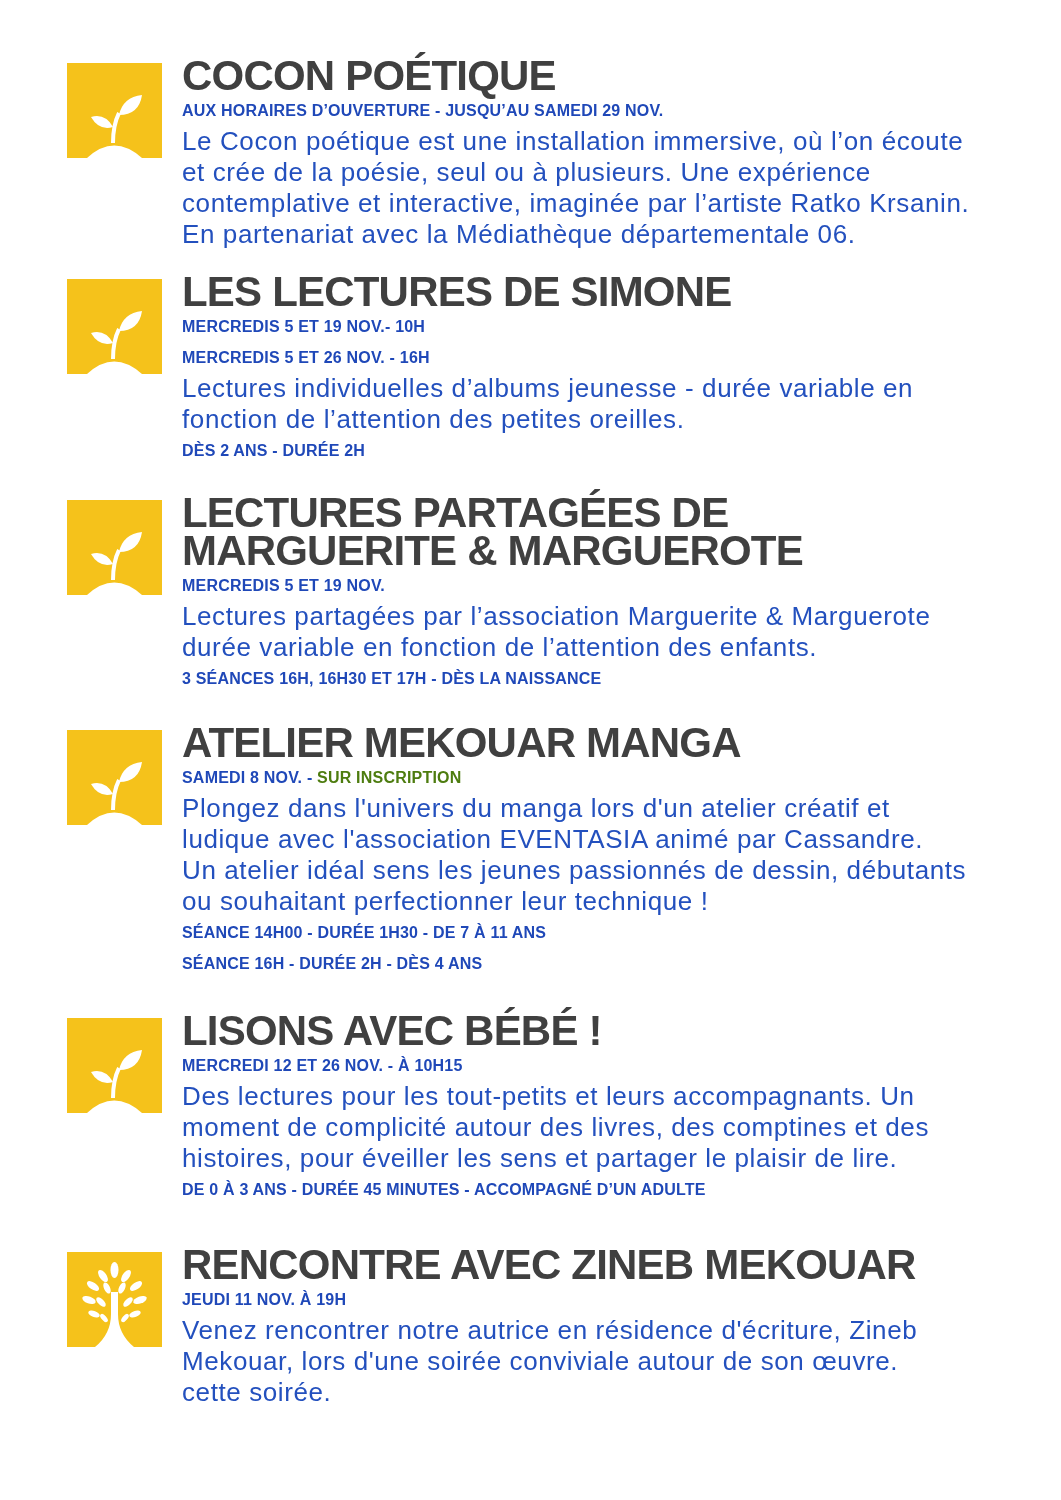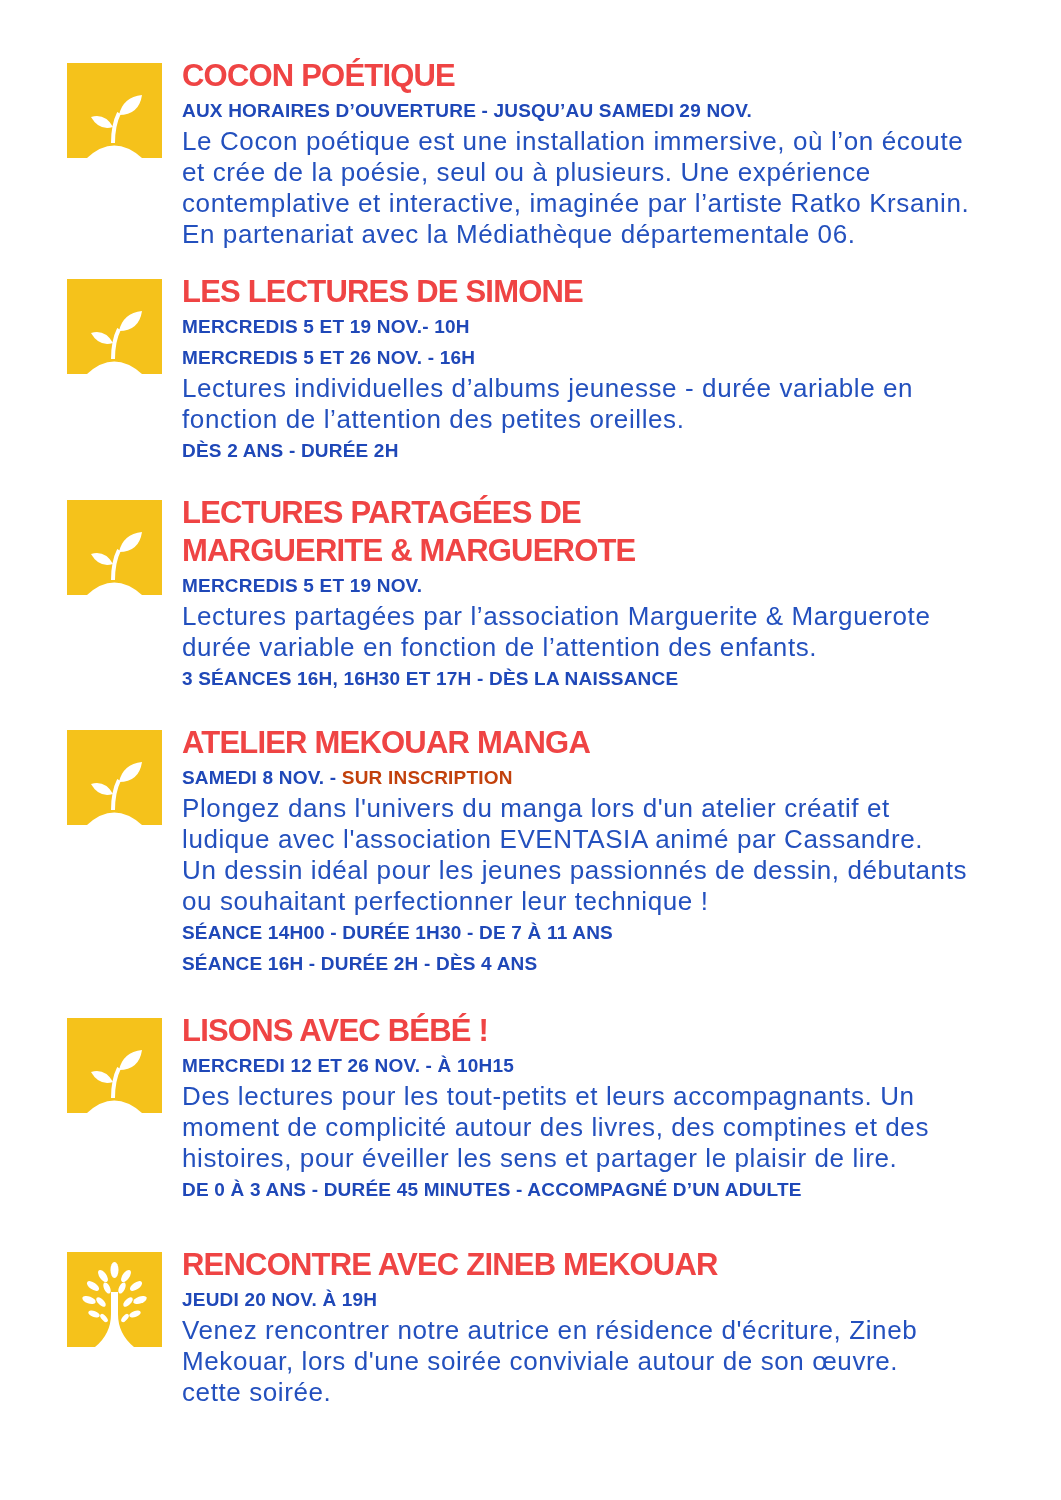--- a/index.html
+++ b/index.html
@@ -2,23 +2,23 @@
 <html><head>
 <meta charset="utf-8">
 <style>
   html, body { margin:0; padding:0; background:#ffffff; }
   body { width:1061px; height:1500px; position:relative; overflow:hidden;
          font-family:"Liberation Sans", "DejaVu Sans", sans-serif; color:#1f4cc0; }
   .event { position:absolute; left:67px; width:960px; }
   .icon { position:absolute; left:0; top:0; width:95px; height:95px; background:#f5c21b; overflow:hidden; }
   .icon svg { position:absolute; left:0; top:0; width:95px; height:95px; }
   .content { position:absolute; left:115px; top:-6px; width:850px; }
-  .title { font-weight:bold; font-size:31px; line-height:38px; color:#ef4444; letter-spacing:-0.8px; margin:0; }
-  .sub { font-weight:bold; font-size:19px; line-height:31px; color:#1f48b8; letter-spacing:0.2px; }
-  .sub .accent { color:#c2410c; }
+  .title { font-weight:bold; font-size:42px; line-height:38px; color:#404040; letter-spacing:-0.8px; margin:0; }
+  .sub { font-weight:bold; font-size:16px; line-height:31px; color:#1f48b8; letter-spacing:0.2px; }
+  .sub .accent { color:#4d7c0f; }
   .body { font-size:26px; line-height:31px; color:#2350be; letter-spacing:0.6px; }
 </style>
 </head>
 <body>
 
 <div class="event" style="top:63px;">
   <div class="icon">
     <svg viewBox="0 0 95 95">
         <path d="M20 95 Q47 70 75 95 Z" fill="#fff"></path>
         <path d="M46 80 Q46 62 52 50" stroke="#fff" stroke-width="4" fill="none"></path>
@@ -81,21 +81,21 @@
         <path d="M46 80 Q46 62 52 50" stroke="#fff" stroke-width="4" fill="none"></path>
         <path d="M52 52 Q56 34 75 32 Q72 52 52 52 Z" fill="#fff"></path>
         <path d="M46 64 Q38 50 24 54 Q32 68 46 64 Z" fill="#fff"></path>
       </svg>
   </div>
   <div class="content">
     <div class="title">ATELIER MEKOUAR MANGA</div>
     <div class="sub"><span>SAMEDI 8 NOV. - </span><span class="accent">SUR INSCRIPTION</span></div>
     <div class="body">Plongez dans l'univers du manga lors d'un atelier créatif et</div>
     <div class="body">ludique avec l'association EVENTASIA animé par Cassandre.</div>
-    <div class="body">Un dessin idéal pour les jeunes passionnés de dessin, débutants</div>
+    <div class="body">Un atelier idéal sens les jeunes passionnés de dessin, débutants</div>
     <div class="body">ou souhaitant perfectionner leur technique !</div>
     <div class="sub">SÉANCE 14H00 - DURÉE 1H30 - DE 7 À 11 ANS</div>
     <div class="sub">SÉANCE 16H - DURÉE 2H - DÈS 4 ANS</div>
   </div>
 </div>
 
 <div class="event" style="top:1018px;">
   <div class="icon">
     <svg viewBox="0 0 95 95">
         <path d="M20 95 Q47 70 75 95 Z" fill="#fff"></path>
@@ -132,18 +132,18 @@
         <ellipse cx="61" cy="50" rx="3" ry="6" transform="rotate(45 61 50)"></ellipse>
         <ellipse cx="27" cy="62" rx="3" ry="6" transform="rotate(-70 27 62)"></ellipse>
         <ellipse cx="68" cy="62" rx="3" ry="6" transform="rotate(70 68 62)"></ellipse>
         <ellipse cx="37" cy="66" rx="2.5" ry="5" transform="rotate(-40 37 66)"></ellipse>
         <ellipse cx="58" cy="66" rx="2.5" ry="5" transform="rotate(40 58 66)"></ellipse>
       </g>
     </svg>
   </div>
   <div class="content">
     <div class="title">RENCONTRE AVEC ZINEB MEKOUAR</div>
-    <div class="sub">JEUDI 20 NOV. À 19H</div>
+    <div class="sub">JEUDI 11 NOV. À 19H</div>
     <div class="body">Venez rencontrer notre autrice en résidence d'écriture, Zineb</div>
     <div class="body">Mekouar, lors d'une soirée conviviale autour de son œuvre.</div>
     <div class="body">cette soirée.</div>
   </div>
 </div>
 
 </body></html>

